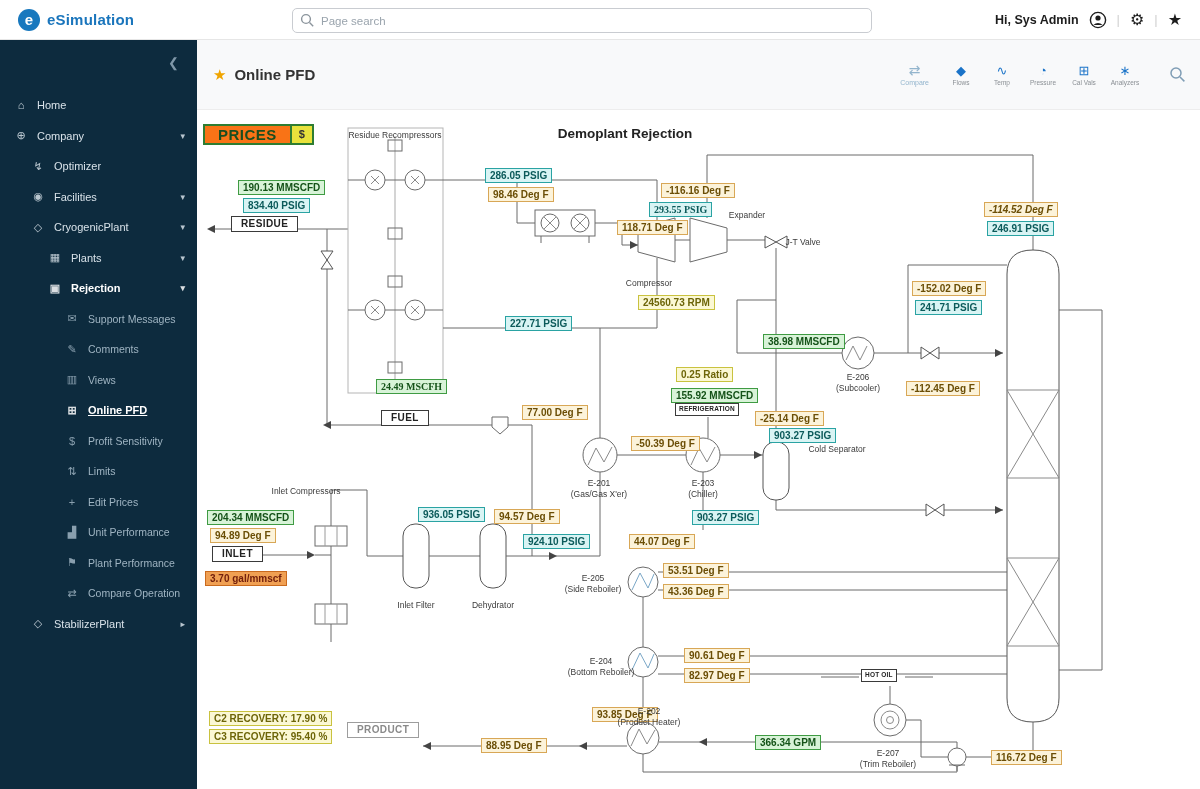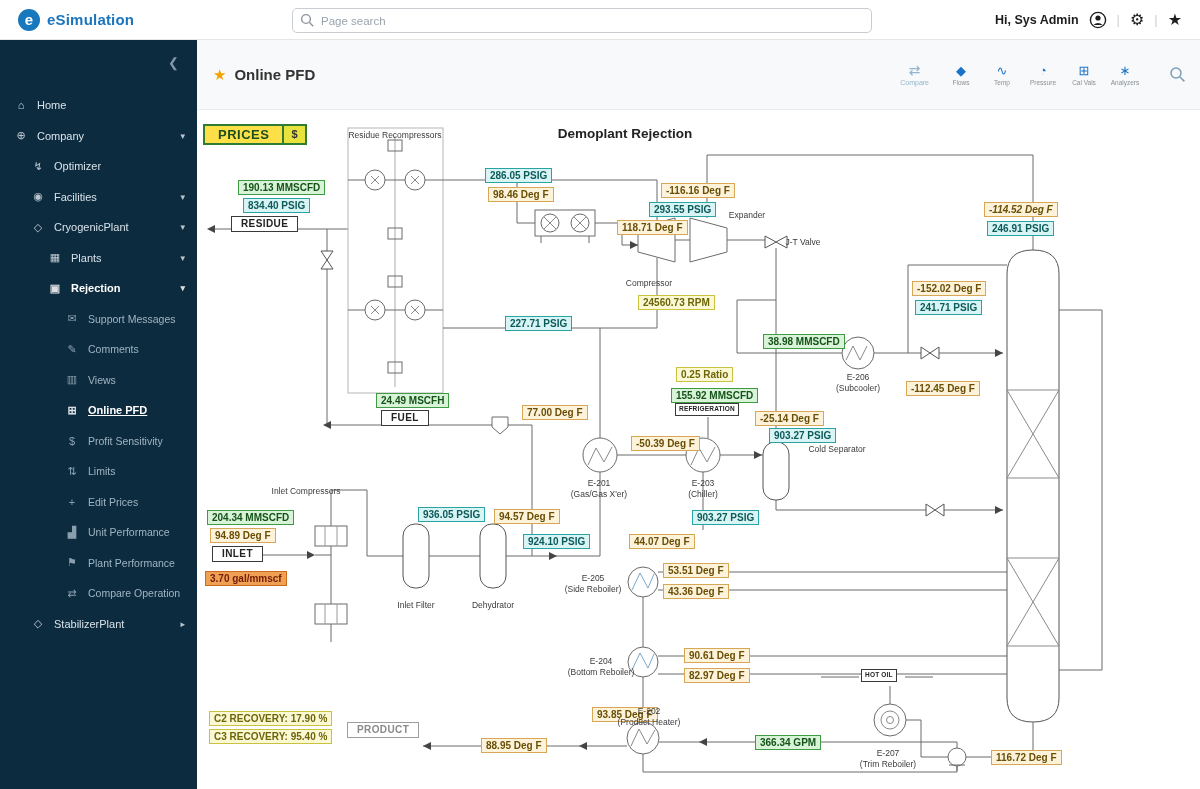--- a/index.html
+++ b/index.html
@@ -56,21 +56,21 @@
   .tb-btn .l { color:#8a8f94; font-size:6.5px; margin-top:2px; white-space:nowrap; }
   .zoom-btn { margin-left:12px; cursor:pointer; }
 
   
   .diagram { position:absolute; left:0; top:70px; width:1003px; height:679px; background:#fff; overflow:hidden; }
   .diagram svg { position:absolute; left:0; top:0; }
   .pfd-title { position:absolute; left:428px; top:16px; transform:translateX(-50%);
                font-size:13.5px; font-weight:600; color:#222; white-space:nowrap; }
   .prices { position:absolute; left:6px; top:14px; display:flex; border:2px solid #2e7d32;
             height:21px; cursor:pointer; background:#fff; }
-  .prices-label { background:#fde047; color:#1b4d1f; font-size:13px; font-weight:700;
+  .prices-label { background:#f97316; color:#1b4d1f; font-size:15px; font-weight:700;
                   line-height:17px; padding:0 13px; letter-spacing:.5px; }
   .prices-cur { background:#e8e23c; color:#333; font-size:11px; font-weight:700;
                 line-height:17px; padding:0 7px; border-left:2px solid #2e7d32; }
   .val { position:absolute; font-size:10px; font-weight:600; line-height:1.3; padding:0 4px;
          border:1.5px solid; white-space:nowrap; }
   .v-flow    { background:#d8f3d8; border-color:#3f9b43; color:#145218; }
   .v-press   { background:#d9f4f4; border-color:#2aa3a3; color:#0b5a5a; }
   .v-temp    { background:#fcf3da; border-color:#d8a756; color:#6b4e06; }
   .v-misc    { background:#fbf8d4; border-color:#c9c23f; color:#6d6508; }
   .v-special { background:#f0a053; border-color:#c96a1e; color:#73200c; }
@@ -373,28 +373,28 @@
       </g>
     </svg>
 
     <div class="pfd-title">Demoplant Rejection</div>
     <div class="prices">
       <span class="prices-label">PRICES</span>
       <span class="prices-cur">$</span>
     </div>
     <div id="labels">
         <div class="val v-flow" style="left: 41px; top: 70px;">190.13 MMSCFD</div>
-        <div class="val v-flow" style="left: 179px; top: 283px;">24.49 MSCFH</div>
+        <div class="val v-flow" style="left: 179px; top: 269px; font-family: Liberation Serif, serif;">24.49 MSCFH</div>
         <div class="val v-flow" style="left: 10px; top: 400px;">204.34 MMSCFD</div>
         <div class="val v-flow" style="left: 474px; top: 278px;">155.92 MMSCFD</div>
         <div class="val v-flow" style="left: 566px; top: 224px;">38.98 MMSCFD</div>
         <div class="val v-flow" style="left: 558px; top: 625px;">366.34 GPM</div>
         <div class="val v-press" style="left: 46px; top: 88px;">834.40 PSIG</div>
         <div class="val v-press" style="left: 288px; top: 58px;">286.05 PSIG</div>
-        <div class="val v-press" style="left: 452px; top: 92px;">293.55 PSIG</div>
+        <div class="val v-press" style="left: 452px; top: 92px; font-family: Liberation Serif, serif;">293.55 PSIG</div>
         <div class="val v-press" style="left: 308px; top: 206px;">227.71 PSIG</div>
         <div class="val v-press" style="left: 221px; top: 397px;">936.05 PSIG</div>
         <div class="val v-press" style="left: 326px; top: 424px;">924.10 PSIG</div>
         <div class="val v-press" style="left: 495px; top: 400px;">903.27 PSIG</div>
         <div class="val v-press" style="left: 572px; top: 318px;">903.27 PSIG</div>
         <div class="val v-press" style="left: 718px; top: 190px;">241.71 PSIG</div>
         <div class="val v-press" style="left: 790px; top: 111px;">246.91 PSIG</div>
         <div class="val v-temp" style="left: 291px; top: 77px;">98.46 Deg F</div>
         <div class="val v-temp" style="left: 420px; top: 110px;">118.71 Deg F</div>
         <div class="val v-temp" style="left: 464px; top: 73px;">-116.16 Deg F</div>

